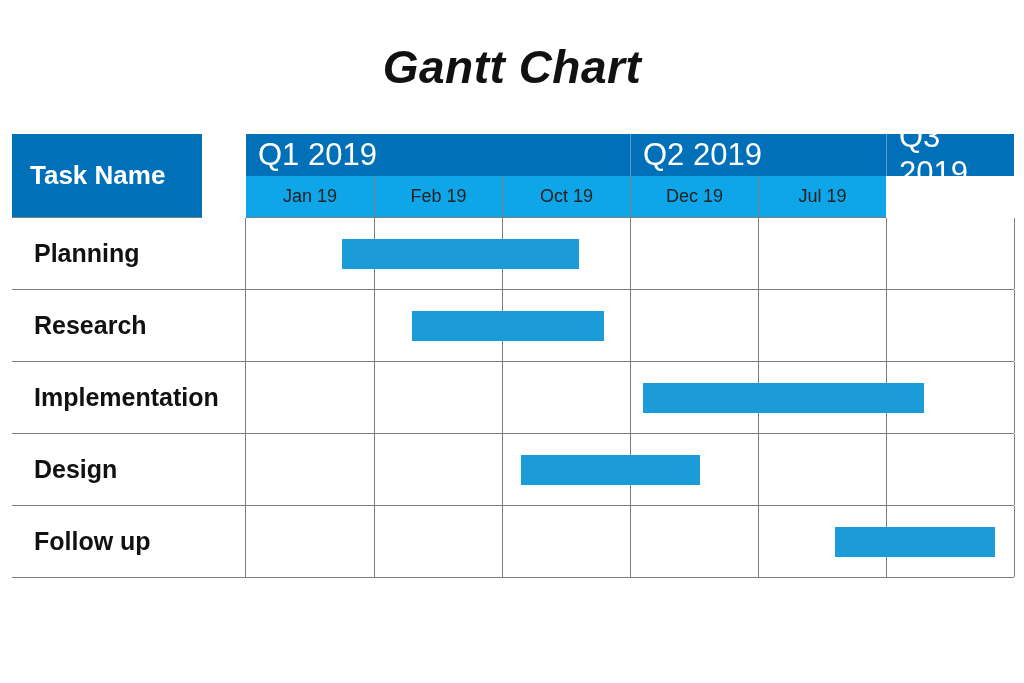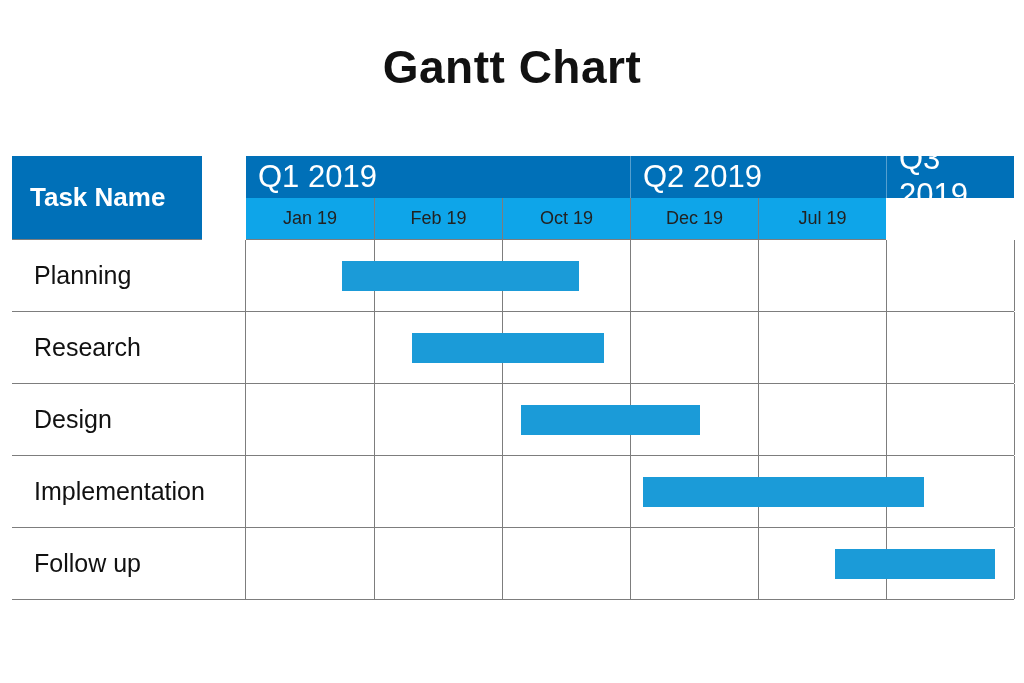--- a/index.html
+++ b/index.html
@@ -11,22 +11,23 @@
     font-family: "Avenir", "Segoe UI", "Helvetica Neue", Arial, sans-serif;
     color: #111;
   }
   .wrap {
     padding: 40px 12px 0 12px;
   }
   h1.title {
     text-align: center;
     font-weight: 800;
     font-size: 46px;
-    margin: 0 0 62px 0;
+    margin: 0 0 40px 0;
     letter-spacing: 0.5px;
+    font-style: italic;
   }
 
   
   :root {
     --label-w: 234px;
     --col-w: 128px;   
     --row-h: 72px;
     --hdr1-h: 42px;
     --hdr2-h: 42px;
     --border: 1px solid #7d7d7d;
@@ -108,20 +109,21 @@
     border-bottom: var(--border);
   }
   .label {
     width: var(--label-w);
     font-size: 25px;
     display: flex;
     align-items: center;
     padding-left: 22px;
     box-sizing: border-box;
     border-right: var(--border);
+    font-weight: bold;
   }
   .track {
     position: relative;
     width: calc(6 * var(--col-w));
     height: 100%;
   }
   .gridcol {
     position: absolute;
     top: 0;
     bottom: 0;
@@ -180,41 +182,41 @@
             <div class="gridcol" style="left: 0px;"></div>
             <div class="gridcol" style="left: 128px;"></div>
             <div class="gridcol" style="left: 256px;"></div>
             <div class="gridcol" style="left: 384px;"></div>
             <div class="gridcol" style="left: 512px;"></div>
             <div class="gridcol" style="left: 640px;"></div>
             <div class="bar" style="left: 166.4px; width: 192px;"></div>
           </div>
         </div>
         <div class="row">
+          <div class="label">Implementation</div>
+          <div class="track">
+            <div class="gridcol" style="left: 0px;"></div>
+            <div class="gridcol" style="left: 128px;"></div>
+            <div class="gridcol" style="left: 256px;"></div>
+            <div class="gridcol" style="left: 384px;"></div>
+            <div class="gridcol" style="left: 512px;"></div>
+            <div class="gridcol" style="left: 640px;"></div>
+            <div class="bar" style="left: 396.8px; width: 281.6px;"></div>
+          </div>
+        </div>
+        <div class="row">
           <div class="label">Design</div>
           <div class="track">
             <div class="gridcol" style="left: 0px;"></div>
             <div class="gridcol" style="left: 128px;"></div>
             <div class="gridcol" style="left: 256px;"></div>
             <div class="gridcol" style="left: 384px;"></div>
             <div class="gridcol" style="left: 512px;"></div>
             <div class="gridcol" style="left: 640px;"></div>
             <div class="bar" style="left: 275.2px; width: 179.2px;"></div>
-          </div>
-        </div>
-        <div class="row">
-          <div class="label">Implementation</div>
-          <div class="track">
-            <div class="gridcol" style="left: 0px;"></div>
-            <div class="gridcol" style="left: 128px;"></div>
-            <div class="gridcol" style="left: 256px;"></div>
-            <div class="gridcol" style="left: 384px;"></div>
-            <div class="gridcol" style="left: 512px;"></div>
-            <div class="gridcol" style="left: 640px;"></div>
-            <div class="bar" style="left: 396.8px; width: 281.6px;"></div>
           </div>
         </div>
         <div class="row">
           <div class="label">Follow up</div>
           <div class="track">
             <div class="gridcol" style="left: 0px;"></div>
             <div class="gridcol" style="left: 128px;"></div>
             <div class="gridcol" style="left: 256px;"></div>
             <div class="gridcol" style="left: 384px;"></div>
             <div class="gridcol" style="left: 512px;"></div>

